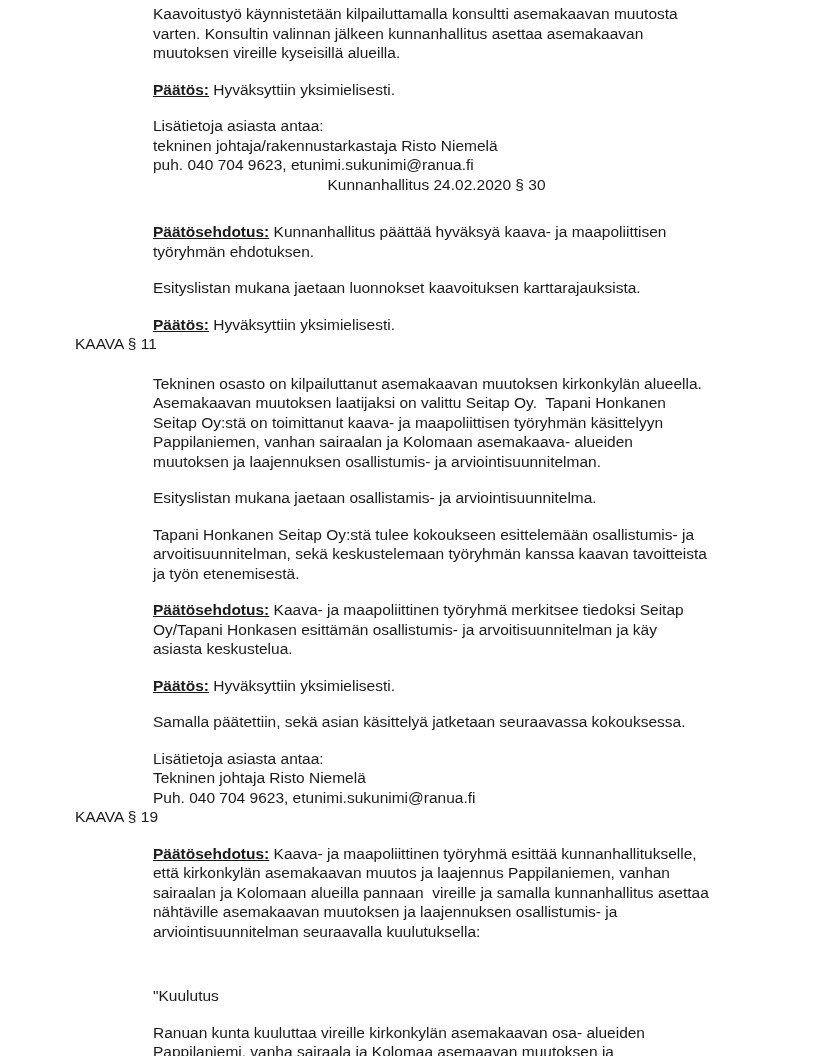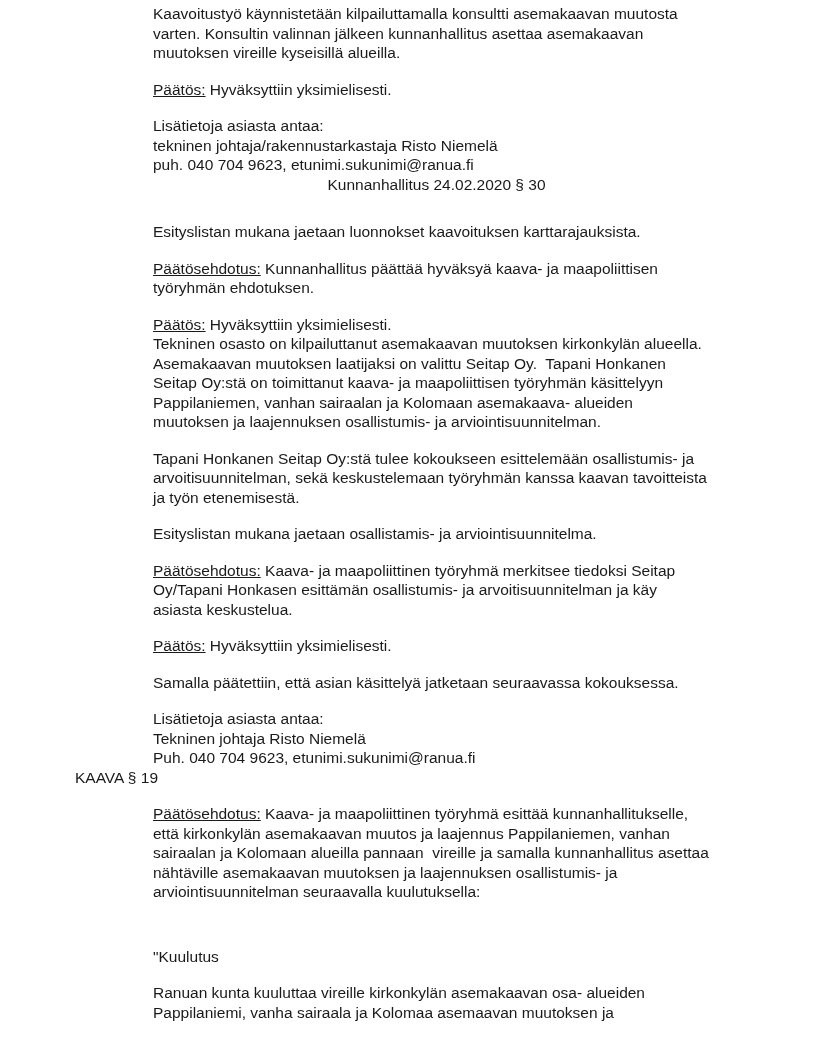--- a/index.html
+++ b/index.html
@@ -27,68 +27,69 @@
     white-space: pre-wrap;
   }
   .para.tight   { margin-bottom: 0; }
   .para.sp-xl   { margin-bottom: 28px; text-align: center; }
   .para.sp-lg   { margin-bottom: 20px; }
   .para.sp-quote{ margin-bottom: 45px; }
   .outdent {
     margin-left: -78px;
   }
   .lead {
-    font-weight: normal;
+    font-weight: bold;
     text-decoration: underline;
   }
 </style>
 </head>
 <body style="background: rgb(255, 255, 255);">
 
 <div class="doc" style="color: rgb(26, 26, 26);">
 
   <p class="para">Kaavoitustyö käynnistetään kilpailuttamalla konsultti asemakaavan muutosta
 varten. Konsultin valinnan jälkeen kunnanhallitus asettaa asemakaavan
 muutoksen vireille kyseisillä alueilla.</p>
 
   <p class="para"><span class="lead">Päätös:</span><span> Hyväksyttiin yksimielisesti.</span></p>
 
   <p class="para tight">Lisätietoja asiasta antaa:
 tekninen johtaja/rakennustarkastaja Risto Niemelä
 puh. 040 704 9623, etunimi.sukunimi@ranua.fi</p>
 
   <p class="para outdent sp-xl">Kunnanhallitus 24.02.2020 § 30</p>
 
-  <p class="para">Esityslistan mukana jaetaan luonnokset kaavoituksen karttarajauksista.</p>
-
   <p class="para"><span class="lead">Päätösehdotus:</span><span> Kunnanhallitus päättää hyväksyä kaava- ja maapoliittisen
 työryhmän ehdotuksen.</span></p>
 
+  <p class="para">Esityslistan mukana jaetaan luonnokset kaavoituksen karttarajauksista.</p>
+
   <p class="para tight"><span class="lead">Päätös:</span><span> Hyväksyttiin yksimielisesti.</span></p>
 
+  <p class="para outdent sp-lg">KAAVA § 11</p>
 
   <p class="para">Tekninen osasto on kilpailuttanut asemakaavan muutoksen kirkonkylän alueella.
 Asemakaavan muutoksen laatijaksi on valittu Seitap Oy.  Tapani Honkanen
 Seitap Oy:stä on toimittanut kaava- ja maapoliittisen työryhmän käsittelyyn
 Pappilaniemen, vanhan sairaalan ja Kolomaan asemakaava- alueiden
 muutoksen ja laajennuksen osallistumis- ja arviointisuunnitelman.</p>
 
+  <p class="para">Esityslistan mukana jaetaan osallistamis- ja arviointisuunnitelma.</p>
+
   <p class="para">Tapani Honkanen Seitap Oy:stä tulee kokoukseen esittelemään osallistumis- ja
 arvoitisuunnitelman, sekä keskustelemaan työryhmän kanssa kaavan tavoitteista
 ja työn etenemisestä.</p>
-
-  <p class="para">Esityslistan mukana jaetaan osallistamis- ja arviointisuunnitelma.</p>
 
   <p class="para"><span class="lead">Päätösehdotus:</span><span> Kaava- ja maapoliittinen työryhmä merkitsee tiedoksi Seitap
 Oy/Tapani Honkasen esittämän osallistumis- ja arvoitisuunnitelman ja käy
 asiasta keskustelua.</span></p>
 
   <p class="para"><span class="lead">Päätös:</span><span> Hyväksyttiin yksimielisesti.</span></p>
 
-  <p class="para">Samalla päätettiin, että asian käsittelyä jatketaan seuraavassa kokouksessa.</p>
+  <p class="para">Samalla päätettiin, sekä asian käsittelyä jatketaan seuraavassa kokouksessa.</p>
 
   <p class="para tight">Lisätietoja asiasta antaa:
 Tekninen johtaja Risto Niemelä
 Puh. 040 704 9623, etunimi.sukunimi@ranua.fi</p>
 
   <p class="para outdent">KAAVA § 19</p>
 
   <p class="para sp-quote"><span class="lead">Päätösehdotus:</span><span> Kaava- ja maapoliittinen työryhmä esittää kunnanhallitukselle,
 että kirkonkylän asemakaavan muutos ja laajennus Pappilaniemen, vanhan
 sairaalan ja Kolomaan alueilla pannaan  vireille ja samalla kunnanhallitus asettaa

